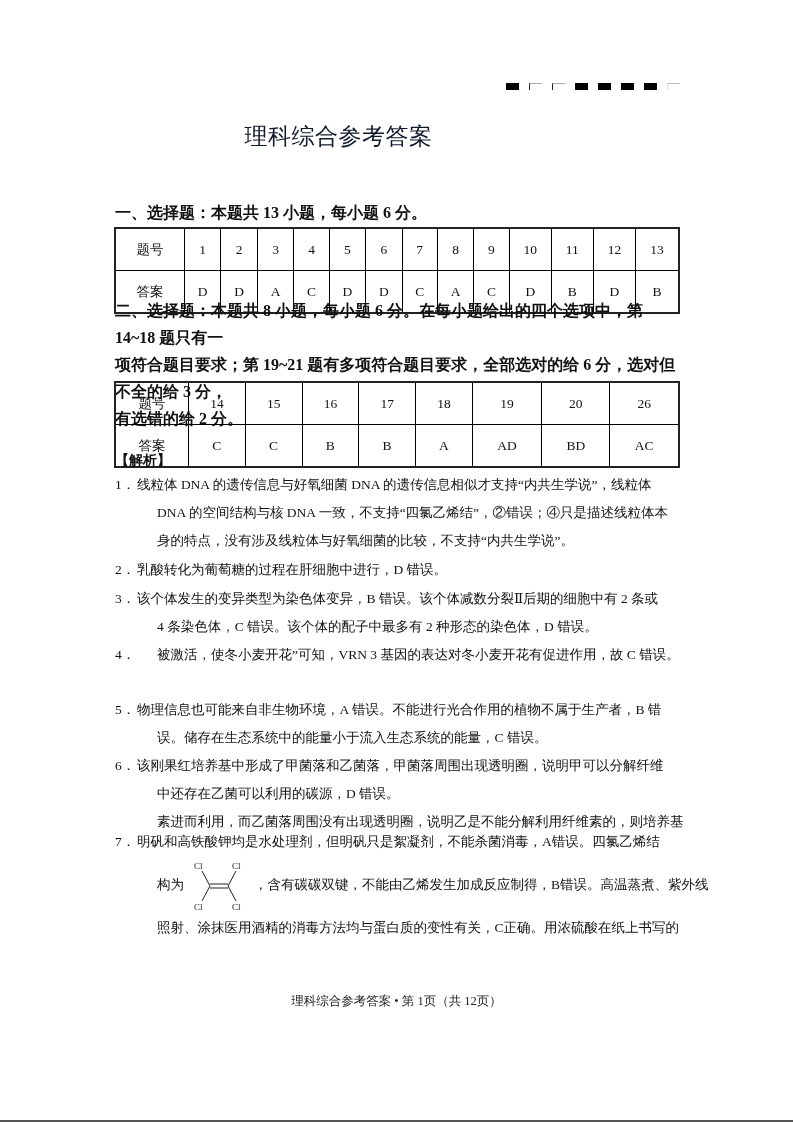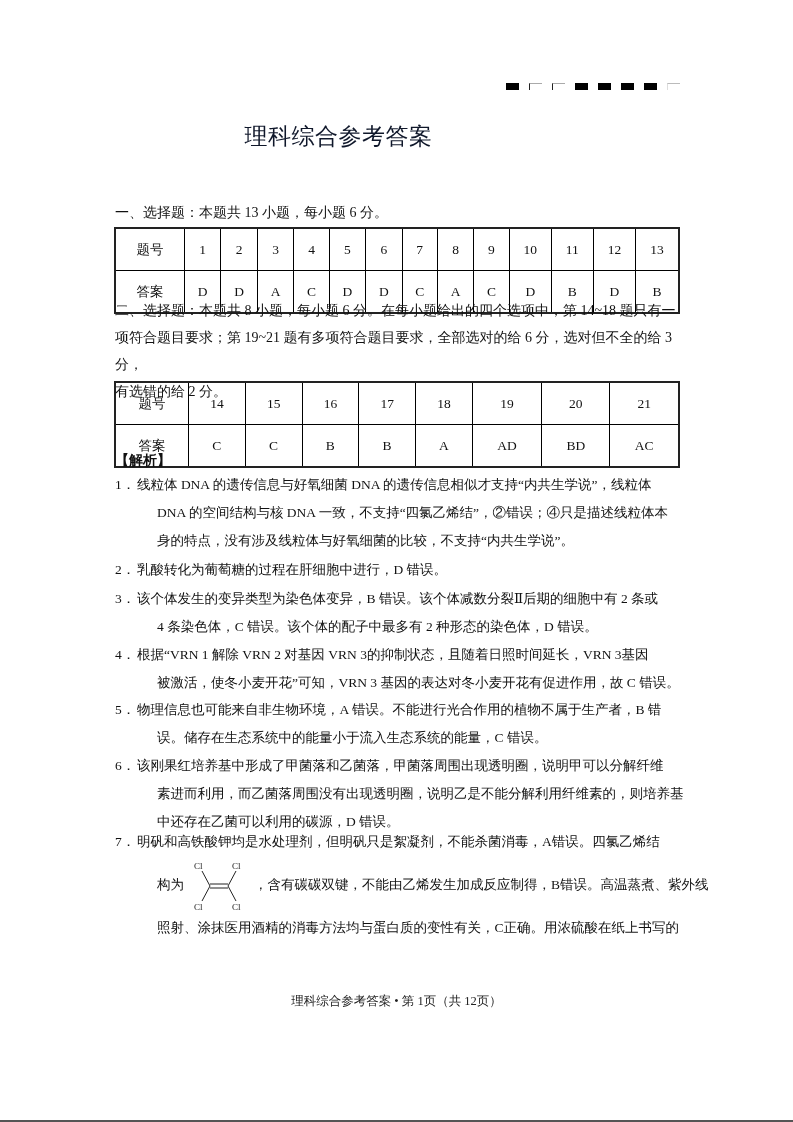--- a/index.html
+++ b/index.html
@@ -5,21 +5,21 @@
   html, body { margin:0; padding:0; background:#fff; }
   body { width:793px; height:1122px; position:relative; overflow:hidden;
          font-family: "Liberation Serif", "DejaVu Serif", serif; color:#111; }
   .hdr-marks { position:absolute; top:83px; left:506px; display:flex; gap:0; height:8px; }
   .mk { width:13px; height:7px; margin-right:10px; }
   .mk.f { background:#000; }
   .mk.o { border-top:1px solid #aaa; border-left:1px solid #222; width:12px; height:6px; }
   .mk.o2 { border-top:1px solid #bbb; border-left:1px solid #ddd; width:12px; height:6px; }
   .title { position:absolute; top:121px; left:0; width:677px; text-align:center;
            font-family:"DejaVu Sans", sans-serif; font-size:23px; letter-spacing:0.5px; color:#0f172a; }
-  .sec { position:absolute; left:115px; font-size:14px; line-height:27px; width:570px; }
+  .sec { position:absolute; left:115px; font-size:16px; line-height:27px; width:570px;font-weight:bold; }
   table.ans { position:absolute; border-collapse:collapse; font-size:13.5px; }
   table.ans td { border:1px solid #000000; text-align:center; height:29px; padding:6px; }
   table.ans { border:2px solid #222; }
   .t1 { top:227px; left:114px; width:566px; }
   .t2 { top:381px; left:114px; width:566px; }
   .jx { position:absolute; left:115px; top:452px; font-size:14px; font-weight:bold; }
   .item { position:absolute; left:115px; width:572px; font-size:13.5px; line-height:28px; }
   .item .n { position:absolute; left:0; top:0; }
   .item .body { padding-left:22px; text-indent:0; }
   .item .line { display:block; white-space:nowrap; }
@@ -93,21 +93,21 @@
   <tbody>
       <tr id="s2-num">
     <td style="width:60px">题号</td>
   <td>14</td>
         <td>15</td>
         <td>16</td>
         <td>17</td>
         <td>18</td>
         <td>19</td>
         <td>20</td>
-        <td>21</td>
+        <td>26</td>
       </tr>
   <tr id="s2-ans">
     <td>答案</td>
   <td>C</td>
         <td>C</td>
         <td>B</td>
         <td>B</td>
         <td>A</td>
         <td>AD</td>
         <td>BD</td>
@@ -136,37 +136,36 @@
     <div class="item" style="top: 585px;">
       <span class="n">3．</span>
       <div class="body">
         <span class="line">该个体发生的变异类型为染色体变异，B 错误。该个体减数分裂Ⅱ后期的细胞中有 2 条或</span>
         <span class="line cont">4 条染色体，C 错误。该个体的配子中最多有 2 种形态的染色体，D 错误。</span>
       </div>
     </div>
     <div class="item" style="top: 641px;">
       <span class="n">4．</span>
       <div class="body">
-        <span class="line">根据“VRN 1 解除 VRN 2 对基因 VRN 3的抑制状态，且随着日照时间延长，VRN 3基因</span>
         <span class="line cont">被激活，使冬小麦开花”可知，VRN 3 基因的表达对冬小麦开花有促进作用，故 C 错误。</span>
       </div>
     </div>
     <div class="item" style="top: 696px;">
       <span class="n">5．</span>
       <div class="body">
         <span class="line">物理信息也可能来自非生物环境，A 错误。不能进行光合作用的植物不属于生产者，B 错</span>
         <span class="line cont">误。储存在生态系统中的能量小于流入生态系统的能量，C 错误。</span>
       </div>
     </div>
     <div class="item" style="top: 752px;">
       <span class="n">6．</span>
       <div class="body">
         <span class="line">该刚果红培养基中形成了甲菌落和乙菌落，甲菌落周围出现透明圈，说明甲可以分解纤维</span>
+        <span class="line cont">中还存在乙菌可以利用的碳源，D 错误。</span>
         <span class="line cont">素进而利用，而乙菌落周围没有出现透明圈，说明乙是不能分解利用纤维素的，则培养基</span>
-        <span class="line cont">中还存在乙菌可以利用的碳源，D 错误。</span>
       </div>
     </div>
     <div class="item" style="top: 828px;">
       <span class="n">7．</span>
       <div class="body">
         <span class="line">明矾和高铁酸钾均是水处理剂，但明矾只是絮凝剂，不能杀菌消毒，A错误。四氯乙烯结</span>
         <span class="line cont" style="line-height: 58px;"><span>构为</span><span class="mol"><svg width="58" height="50" viewBox="0 0 58 50">
               <g stroke="#222" stroke-width="1" fill="none">
                 <line x1="20" y1="23" x2="38" y2="23"></line>
                 <line x1="20" y1="27" x2="38" y2="27"></line>

